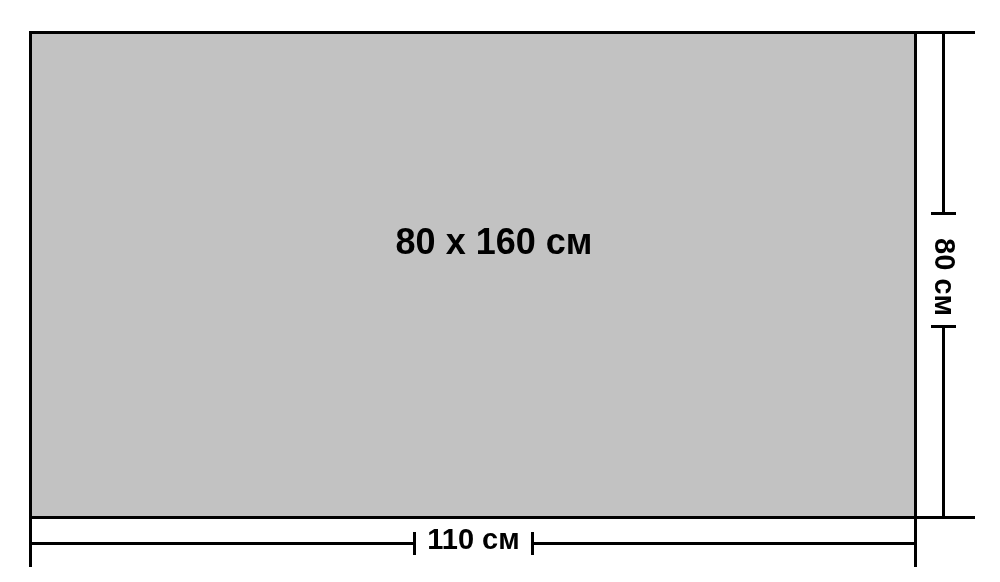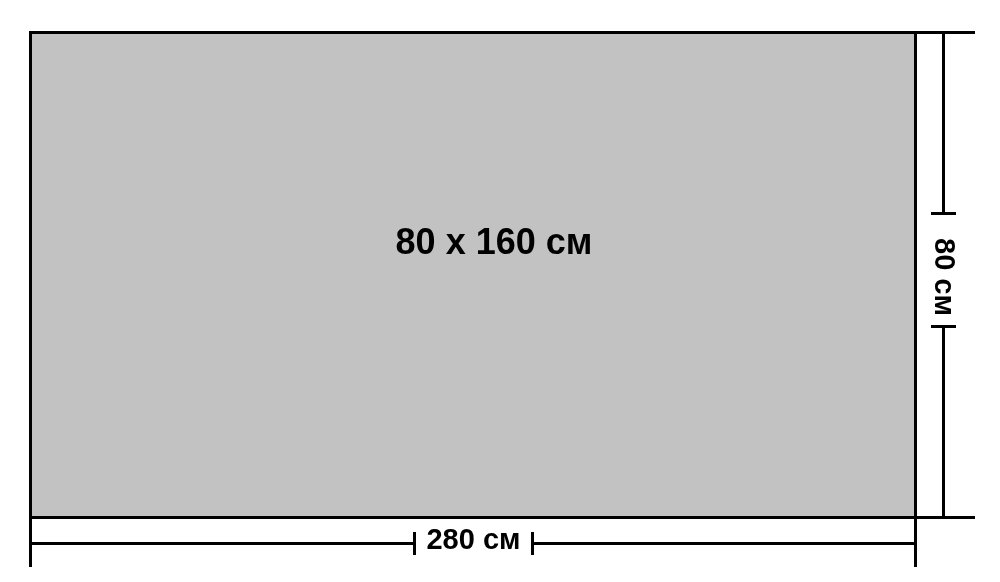--- a/index.html
+++ b/index.html
@@ -84,15 +84,15 @@
 
   <div class="line dim-h-seg1"></div>
   <div class="line dim-h-tick1"></div>
   <div class="line dim-h-seg2"></div>
   <div class="line dim-h-tick2"></div>
 
   <div class="center-label">80 x 160 см</div>
 
   <div class="height-label">80 см</div>
 
-  <div class="width-label">280 см</div>
+  <div class="width-label">110 см</div>
 
 </div>
 
 </body></html>

